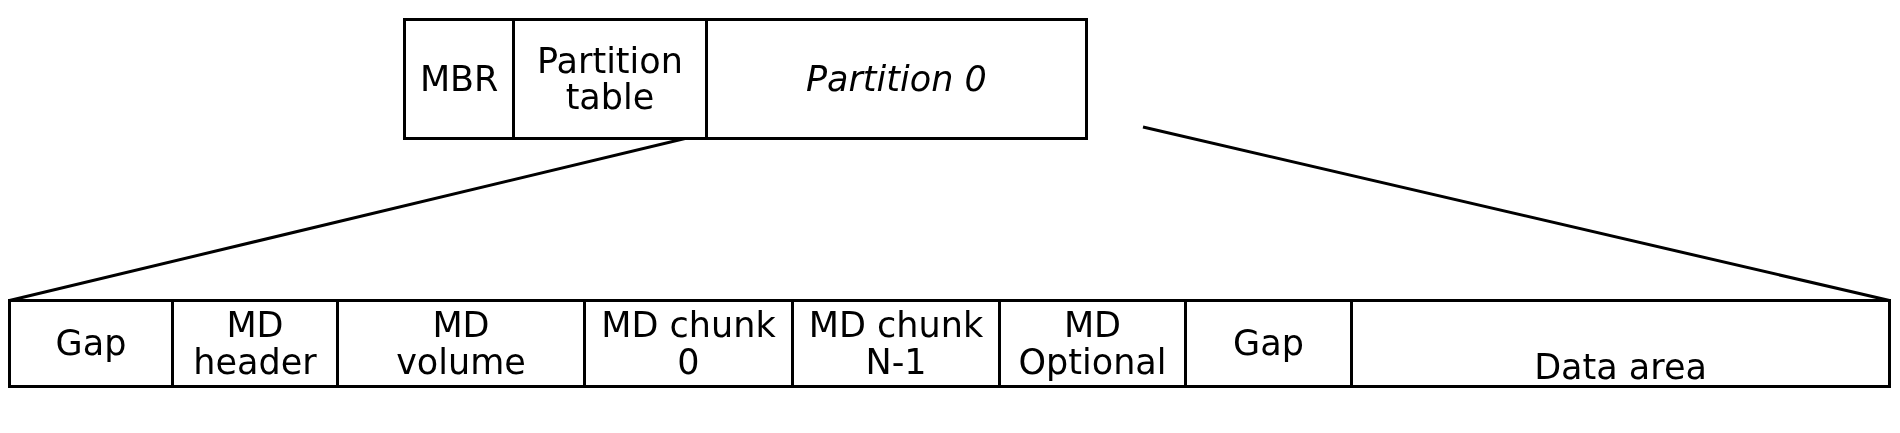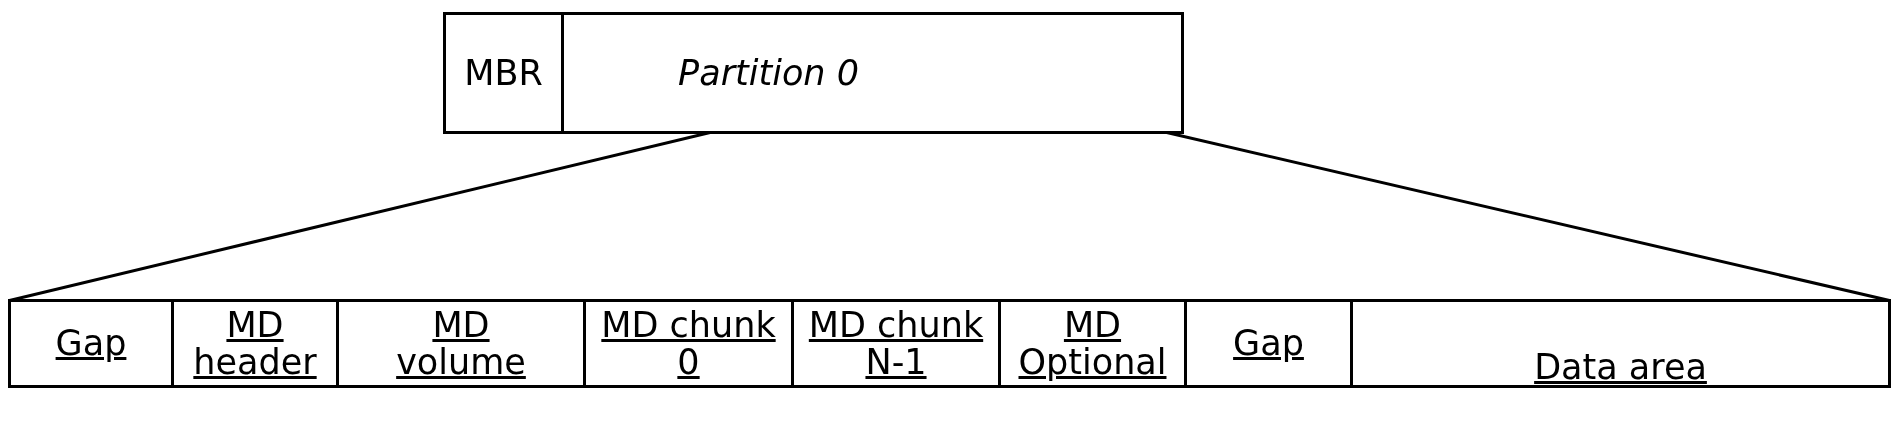--- a/index.html
+++ b/index.html
@@ -60,30 +60,34 @@
 </head>
 <body>
 
 <div id="diagram-root">
 
   <svg id="connector-svg" viewBox="0 0 1900 433" xmlns="http://www.w3.org/2000/svg">
     <line x1="733" y1="127" x2="9.5" y2="300.5" stroke="#000000" stroke-width="3"></line>
     <line x1="1143" y1="127" x2="1889.5" y2="300.5" stroke="#000000" stroke-width="3"></line>
   </svg>
 
-  <div class="row" id="top-row" style="left:403px; top:12px; width:741px; height:122px;margin-left:40px;">
+  <div class="row" id="top-row" style="left:403px; top:18px; width:685px; height:122px;">
     <div class="cell" style="width:118px;">
       <span class="cell-label">MBR</span>
+    </div>
+    <div class="cell" style="width:208px;">
+      <span class="cell-label">Partition
+table</span>
     </div>
     <div class="cell" style="width:409px;font-style:italic;">
       <span class="cell-label">Partition 0</span>
     </div>
   </div>
 
-  <div class="row" id="bottom-row" style="left:8px; top:299px; width:1883px; height:89px;text-decoration:underline;">
+  <div class="row" id="bottom-row" style="left:8px; top:299px; width:1883px; height:89px;">
     <div class="cell" style="width:163px;">
       <span class="cell-label">Gap</span>
     </div>
     <div class="cell" style="width:165px;">
       <span class="cell-label">MD
 header</span>
     </div>
     <div class="cell" style="width:247px;">
       <span class="cell-label">MD
 volume</span>

